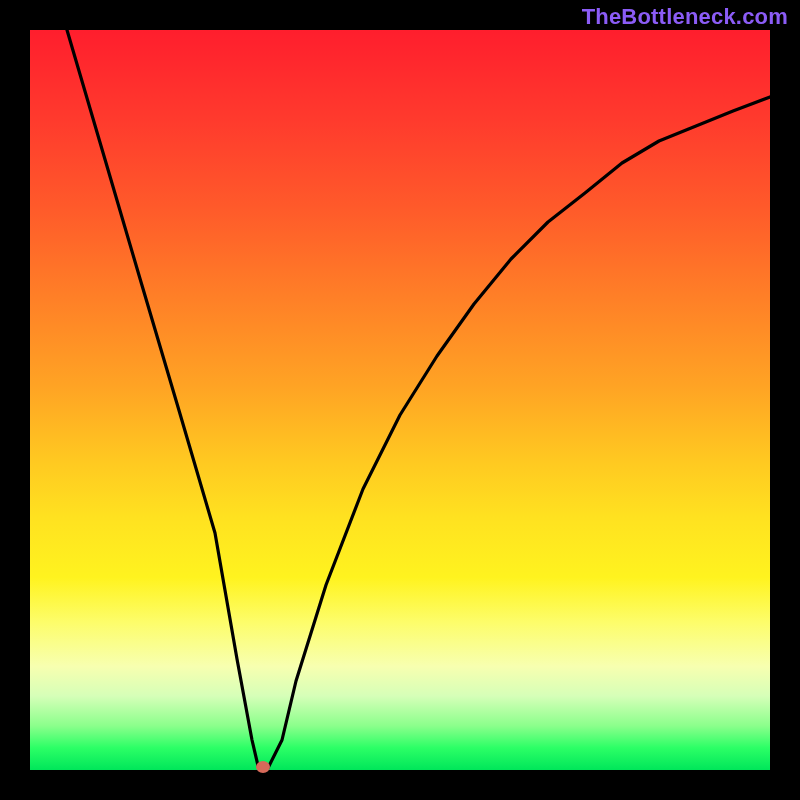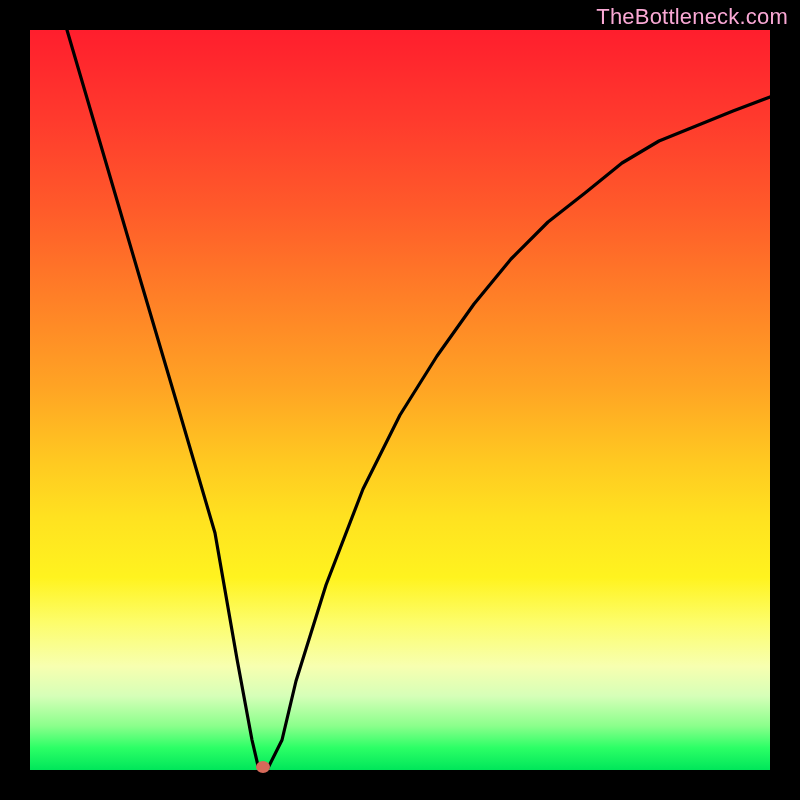--- a/index.html
+++ b/index.html
@@ -38,23 +38,23 @@
       #d6ffb8 90%,
       #8cff8c 94%,
       #2cff66 97%,
       #00e65a 100%
     );
   }
   .watermark {
     position: absolute;
     top: 4px;
     right: 12px;
-    color: #f9a8d4;
+    color: #8b5cf6;
     font-size: 22px;
-    font-weight: 400;
+    font-weight: 700;
     letter-spacing: 0.2px;
     user-select: none;
   }
   svg.curve {
     position: absolute;
     left: 0;
     top: 0;
     width: 740px;
     height: 740px;
   }

